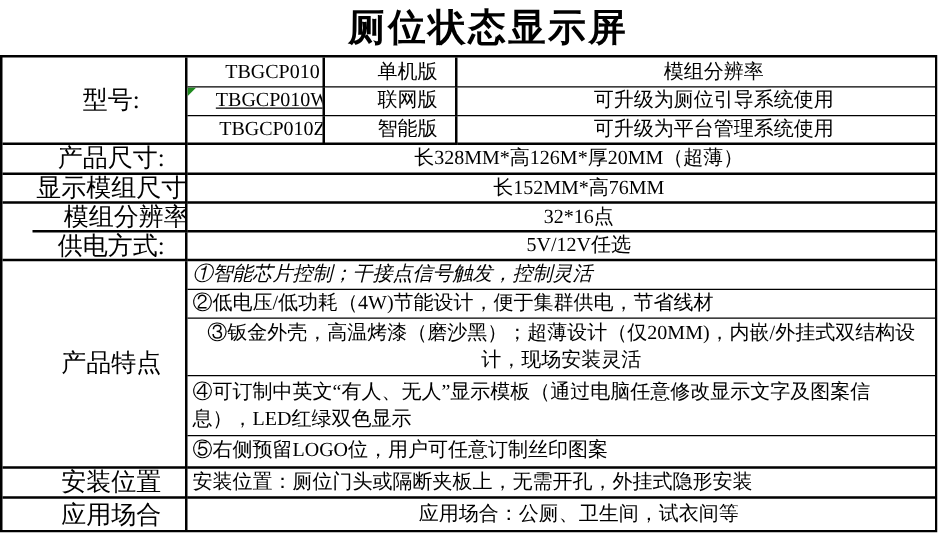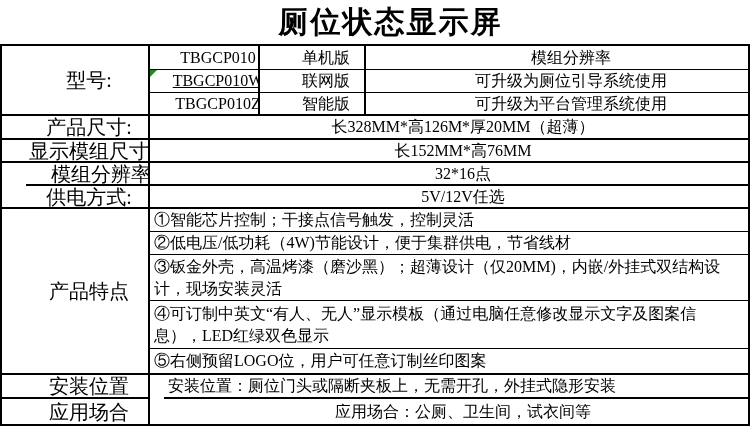--- a/index.html
+++ b/index.html
@@ -52,42 +52,42 @@
   <div class="cell thin lastcol" style="grid-column:4;grid-row:1;">模组分辨率</div>
 
   <div class="cell thin" style="grid-column:2;grid-row:2;text-decoration:underline;">
     <span class="marker"></span>
     <span>TBGCP010W</span>
   </div>
   <div class="cell thin" style="grid-column:3;grid-row:2;">联网版</div>
   <div class="cell thin lastcol" style="grid-column:4;grid-row:2;">可升级为厕位引导系统使用</div>
 
   <div class="cell" style="grid-column:2;grid-row:3;">TBGCP010Z</div>
-  <div class="cell" style="grid-column:3;grid-row:3;">智能版</div>
+  <div class="cell" style="grid-column:3;grid-row:3;font-family:Liberation Mono, monospace;">智能版</div>
   <div class="cell lastcol" style="grid-column:4;grid-row:3;">可升级为平台管理系统使用</div>
 
   <div class="cell label" style="grid-column:1;grid-row:4;">产品尺寸:</div>
   <div class="cell lastcol" style="grid-column:2/5;grid-row:4;">长328MM*高126M*厚20MM（超薄）</div>
 
   <div class="cell label" style="grid-column:1;grid-row:5;">显示模组尺寸</div>
   <div class="cell lastcol" style="grid-column:2/5;grid-row:5;">长152MM*高76MM</div>
 
   <div class="cell label" style="grid-column:1;grid-row:6;margin-left:24px;">模组分辨率</div>
   <div class="cell lastcol" style="grid-column:2/5;grid-row:6;">32*16点</div>
 
   <div class="cell label" style="grid-column:1;grid-row:7;">供电方式:</div>
   <div class="cell lastcol" style="grid-column:2/5;grid-row:7;">5V/12V任选</div>
 
   <div class="cell label" style="grid-column:1;grid-row:8/13;">产品特点</div>
 
-  <div class="cell thin lastcol left" style="grid-column:2/5;grid-row:8;">①智能芯片控制；干接点信号触发，控制灵活</div>
+  <div class="cell thin lastcol left" style="grid-column:2/5;grid-row:8;font-style:italic;">①智能芯片控制；干接点信号触发，控制灵活</div>
   <div class="cell thin lastcol left" style="grid-column:2/5;grid-row:9;">②低电压/低功耗（4W)节能设计，便于集群供电，节省线材</div>
-  <div class="cell thin lastcol left wrap" style="grid-column:2/5;grid-row:10;">③钣金外壳，高温烤漆（磨沙黑）；超薄设计（仅20MM)，内嵌/外挂式双结构设计，现场安装灵活</div>
+  <div class="cell thin lastcol left wrap" style="grid-column:2/5;grid-row:10;text-align:center;">③钣金外壳，高温烤漆（磨沙黑）；超薄设计（仅20MM)，内嵌/外挂式双结构设计，现场安装灵活</div>
   <div class="cell thin lastcol left wrap" style="grid-column:2/5;grid-row:11;">④可订制中英文“有人、无人”显示模板（通过电脑任意修改显示文字及图案信息），LED红绿双色显示</div>
   <div class="cell lastcol left" style="grid-column:2/5;grid-row:12;text-align:right;">⑤右侧预留LOGO位，用户可任意订制丝印图案</div>
 
   <div class="cell label" style="grid-column:1;grid-row:13;">安装位置</div>
-  <div class="cell lastcol left" style="grid-column:2/5;grid-row:13;margin-left:14px;">安装位置：厕位门头或隔断夹板上，无需开孔，外挂式隐形安装</div>
+  <div class="cell lastcol left" style="grid-column:2/5;grid-row:13;">安装位置：厕位门头或隔断夹板上，无需开孔，外挂式隐形安装</div>
 
   <div class="cell label nobottom" style="grid-column:1;grid-row:14;">应用场合</div>
   <div class="cell lastcol nobottom" style="grid-column:2/5;grid-row:14;">应用场合：公厕、卫生间，试衣间等</div>
 
 </div>
 
 </body></html>

